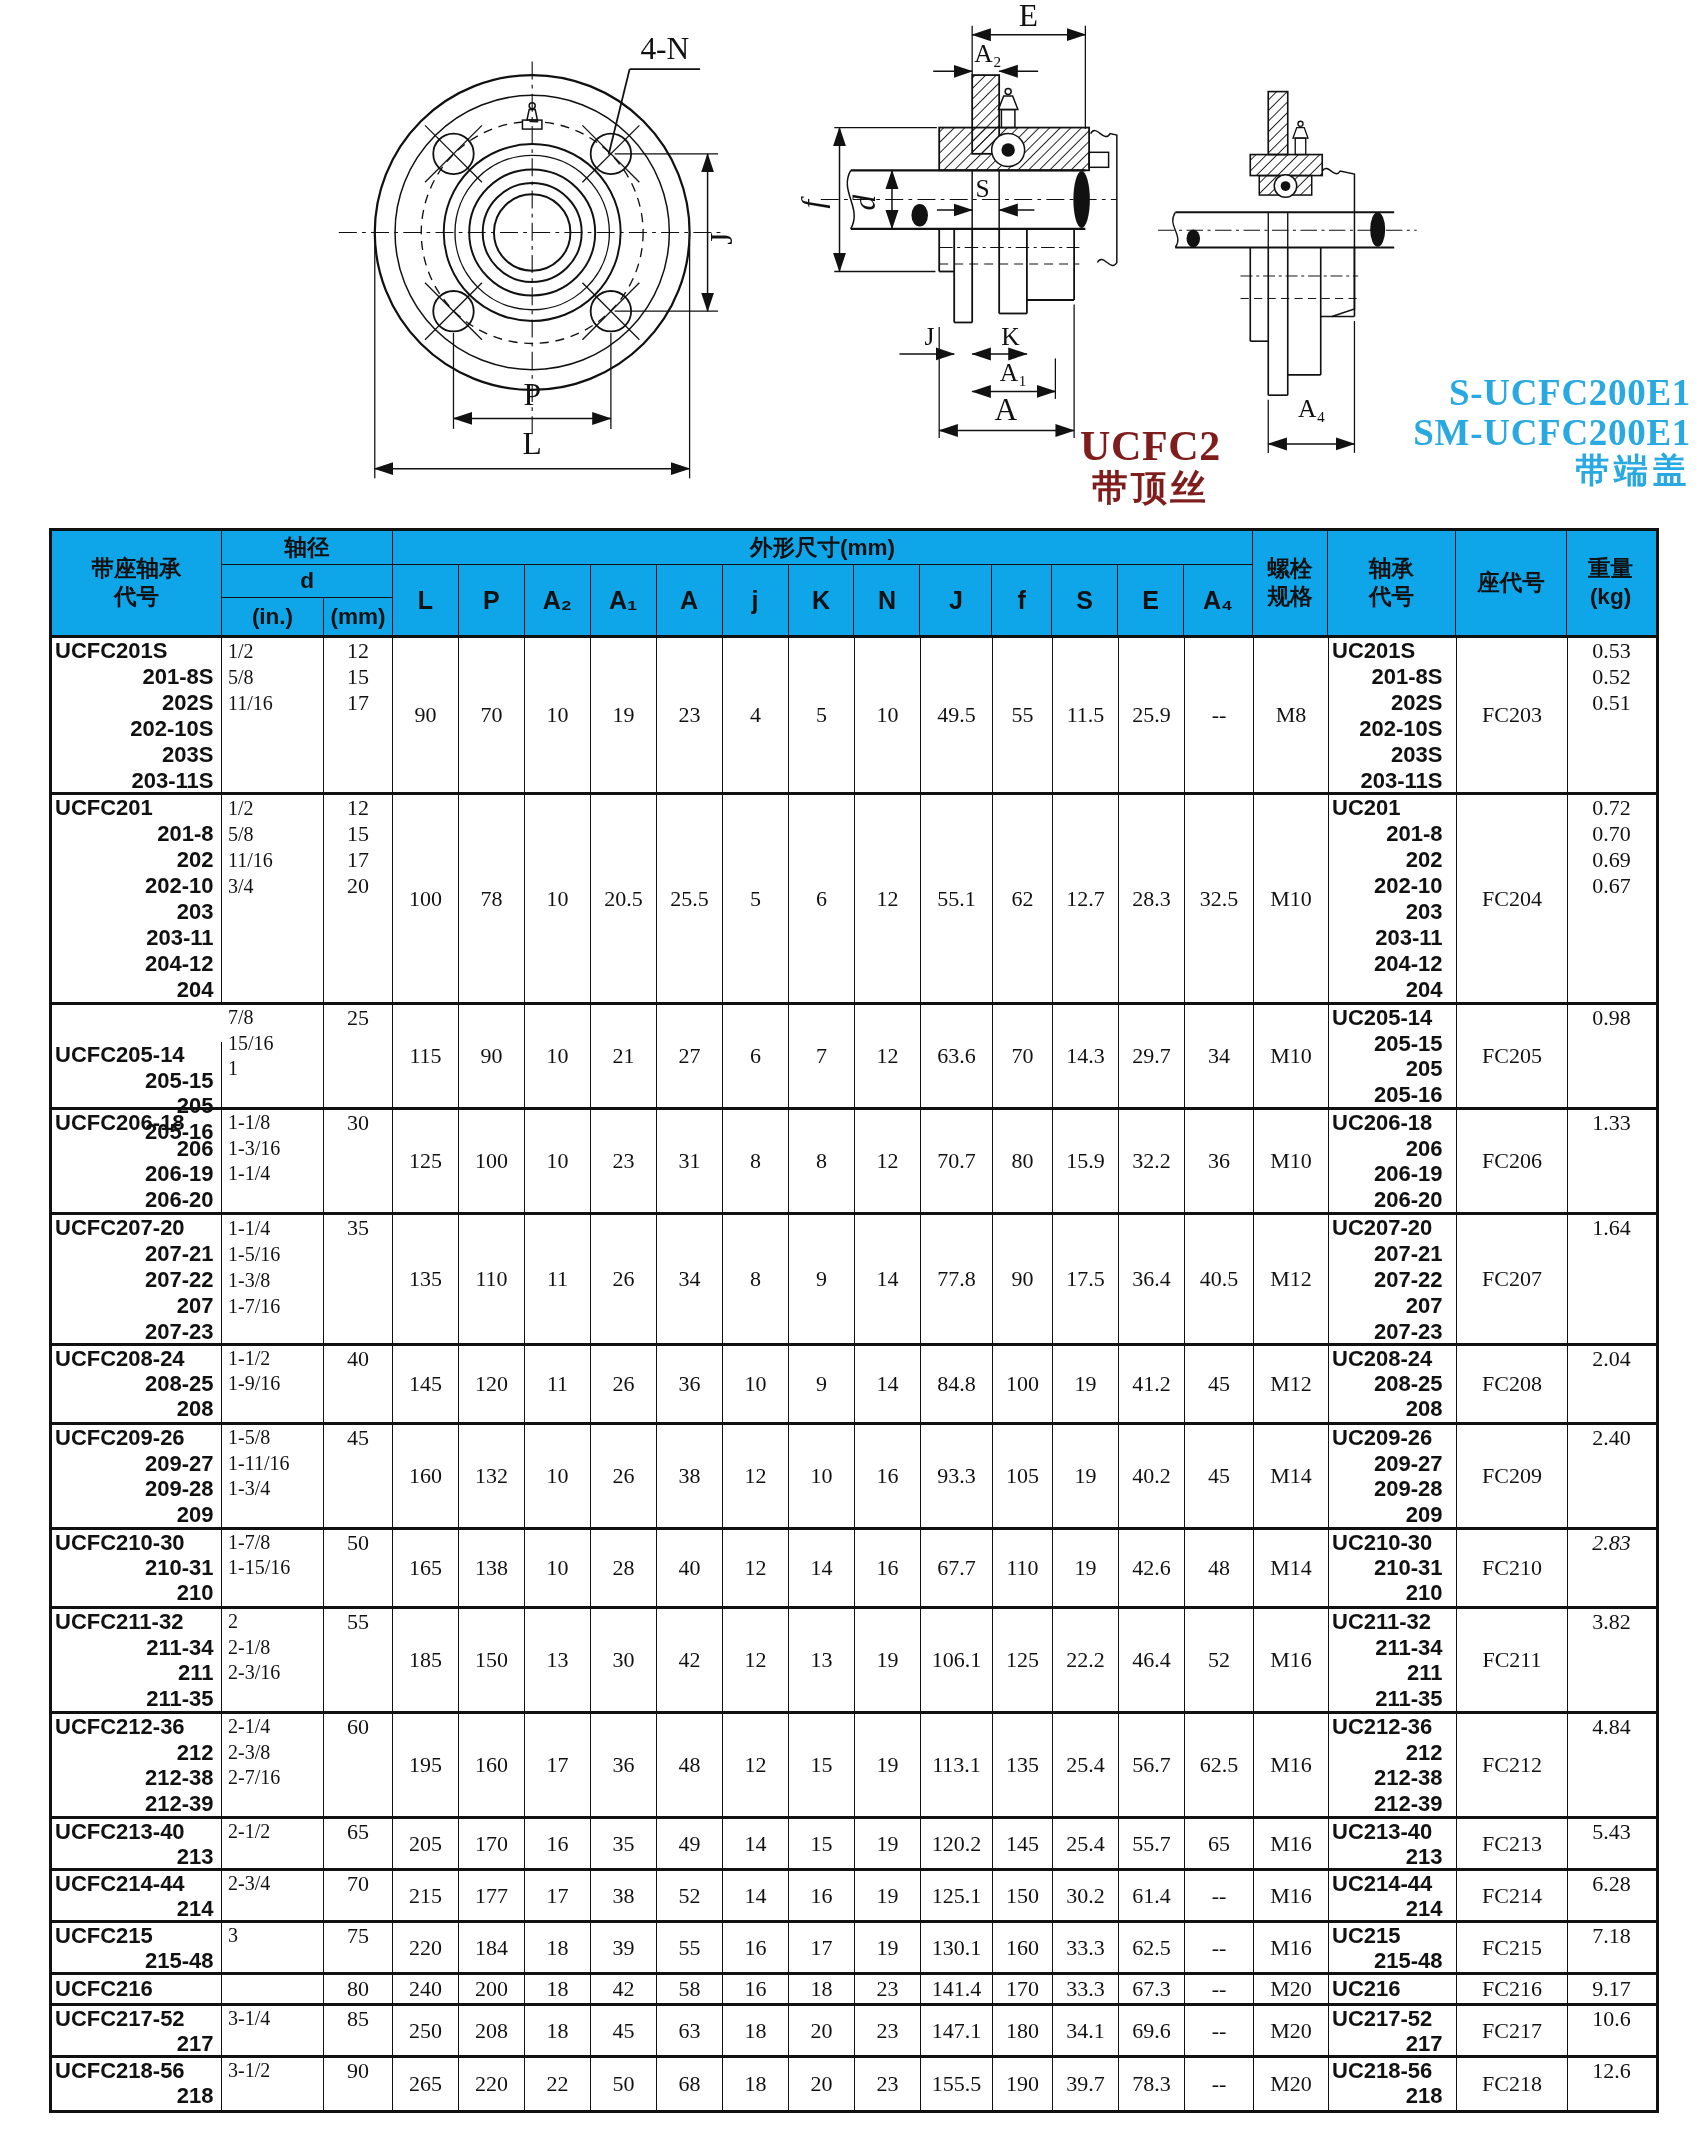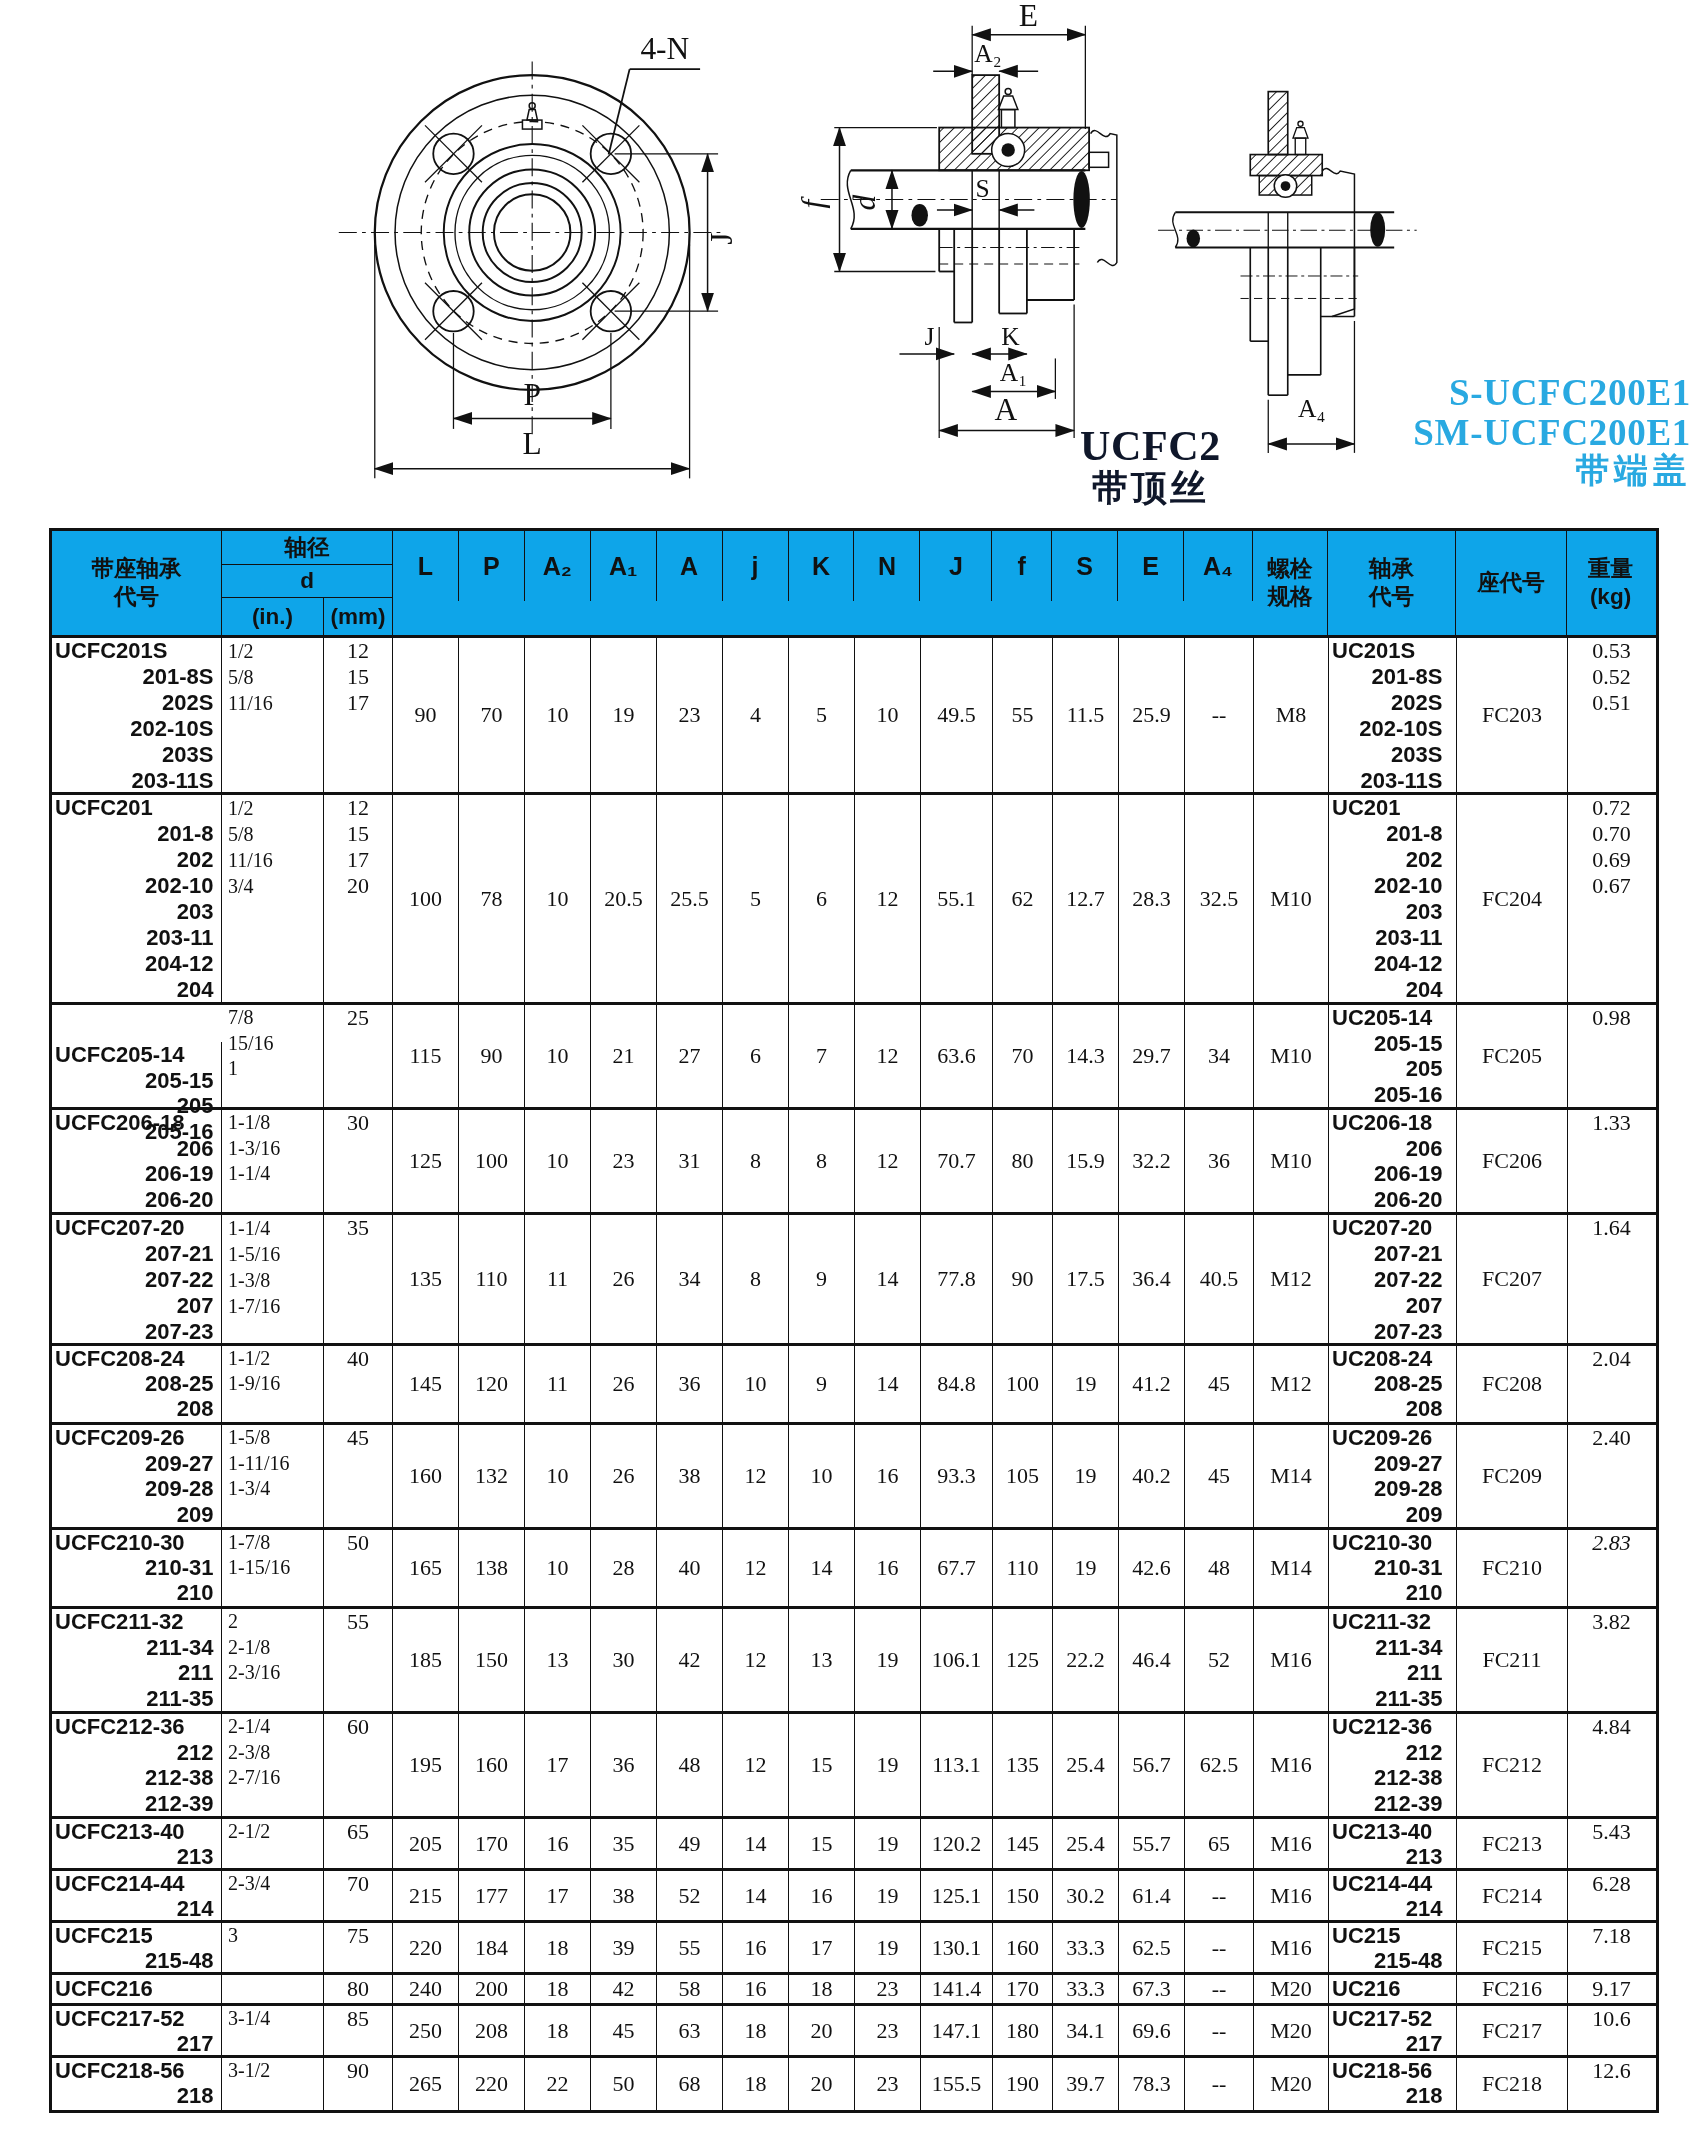--- a/index.html
+++ b/index.html
@@ -244,21 +244,21 @@
 
       <text x="1750" y="556" text-anchor="middle" class="dimtxt-s" stroke="none">A₄</text>
       <g stroke-width="1.7">
         <line x1="1692" y1="533" x2="1692" y2="604"></line>
         <line x1="1807" y1="428" x2="1807" y2="604"></line>
       </g>
       <line x1="1692" y1="592" x2="1807" y2="592" stroke-width="2" marker-start="url(#ma)" marker-end="url(#ma)"></line>
     </g>
   </svg>
 
-  <div class="cap cap-left" style="color:#0f172a;">
+  <div class="cap cap-left" style="color:#7f1d1d;">
     <div class="l1">UCFC2</div>
     <div class="l2">带顶丝</div>
   </div>
   <div class="cap cap-right" style="color:#29A9E1;text-align:right;">
     <div class="l1">S-UCFC200E1</div>
     <div class="l2">SM-UCFC200E1</div>
     <div class="l3">带端盖</div>
   </div>
 
   <div class="tbl">
@@ -269,20 +269,21 @@
       </div>
       <div class="hgroup" style="width:171px;">
         <div class="hcell bb" style="height:34px;width:171px;">轴径</div>
         <div class="hcell bb" style="height:33px;width:171px;">d</div>
         <div class="hrow" style="height:37px;">
           <div class="hcell" style="width:102px;height:37px;">(in.)</div>
           <div class="hcell" style="width:69px;height:37px;">(mm)</div>
         </div>
       </div>
       <div class="hgroup" style="width:860px;">
+        <div class="hcell bb" style="height:34px;width:860px;">外形尺寸(mm)</div>
         <div class="hrow" style="height:70px;">
           <div class="hcell ltr" style="width:66px;height:70px;">L</div>
           <div class="hcell ltr" style="width:66px;height:70px;">P</div>
           <div class="hcell ltr" style="width:66px;height:70px;">A₂</div>
           <div class="hcell ltr" style="width:66px;height:70px;">A₁</div>
           <div class="hcell ltr" style="width:66px;height:70px;">A</div>
           <div class="hcell ltr" style="width:66px;height:70px;">j</div>
           <div class="hcell ltr" style="width:66px;height:70px;">K</div>
           <div class="hcell ltr" style="width:66px;height:70px;">N</div>
           <div class="hcell ltr" style="width:72px;height:70px;">J</div>

